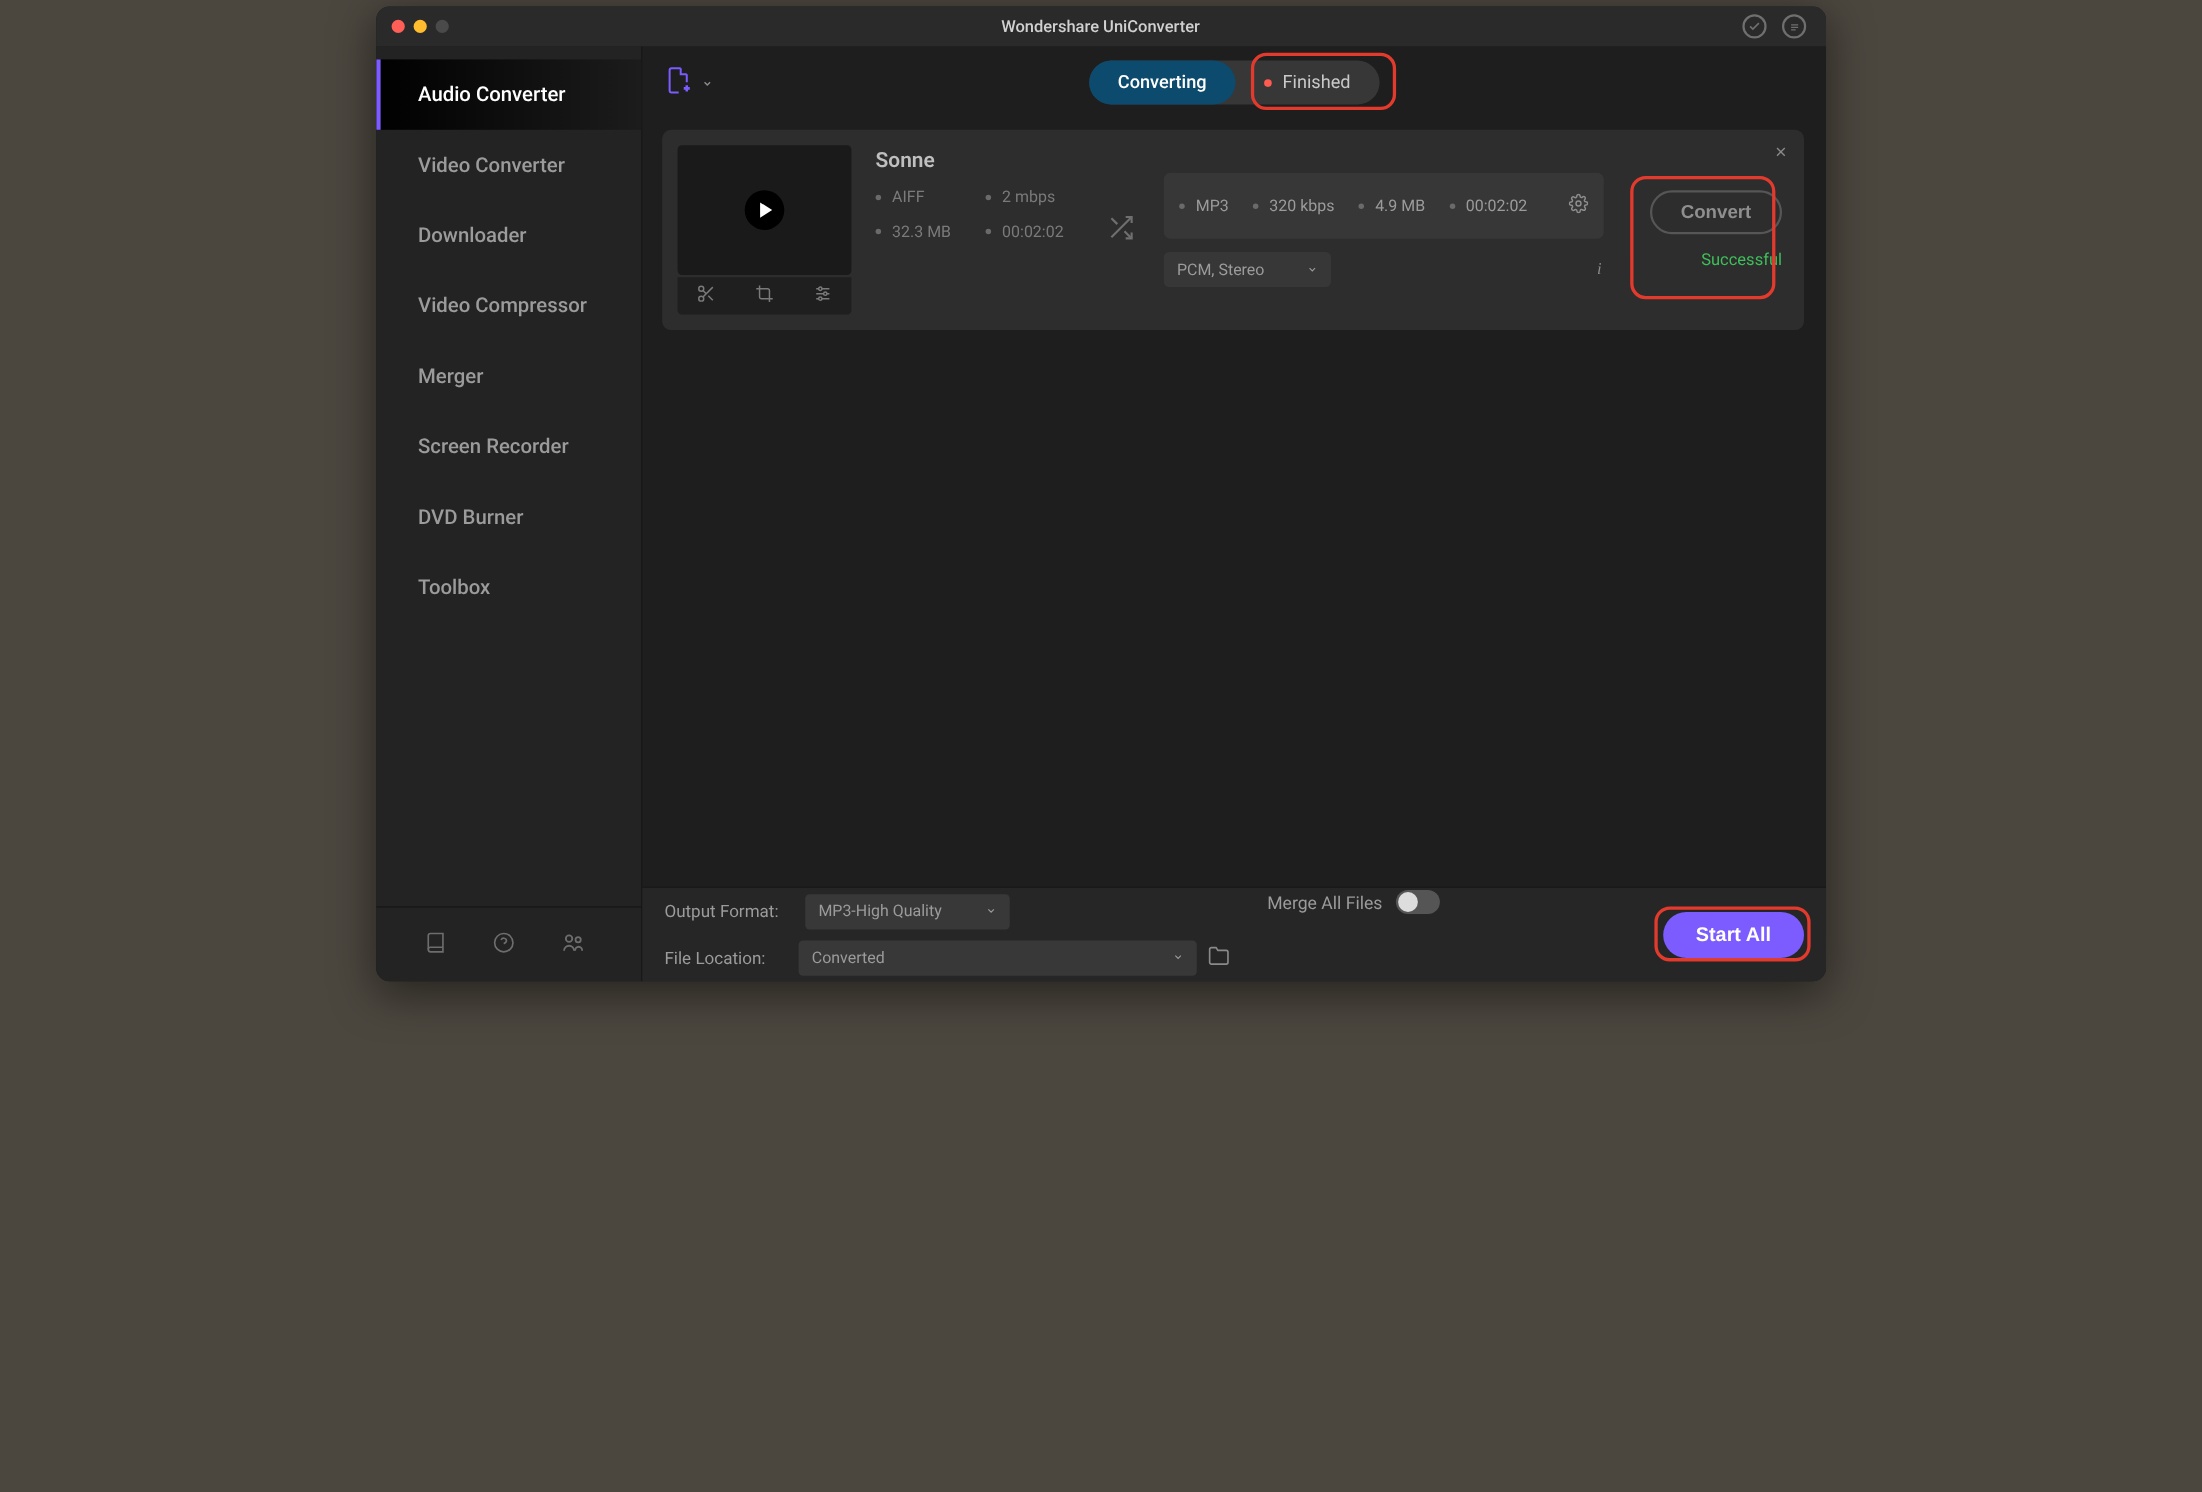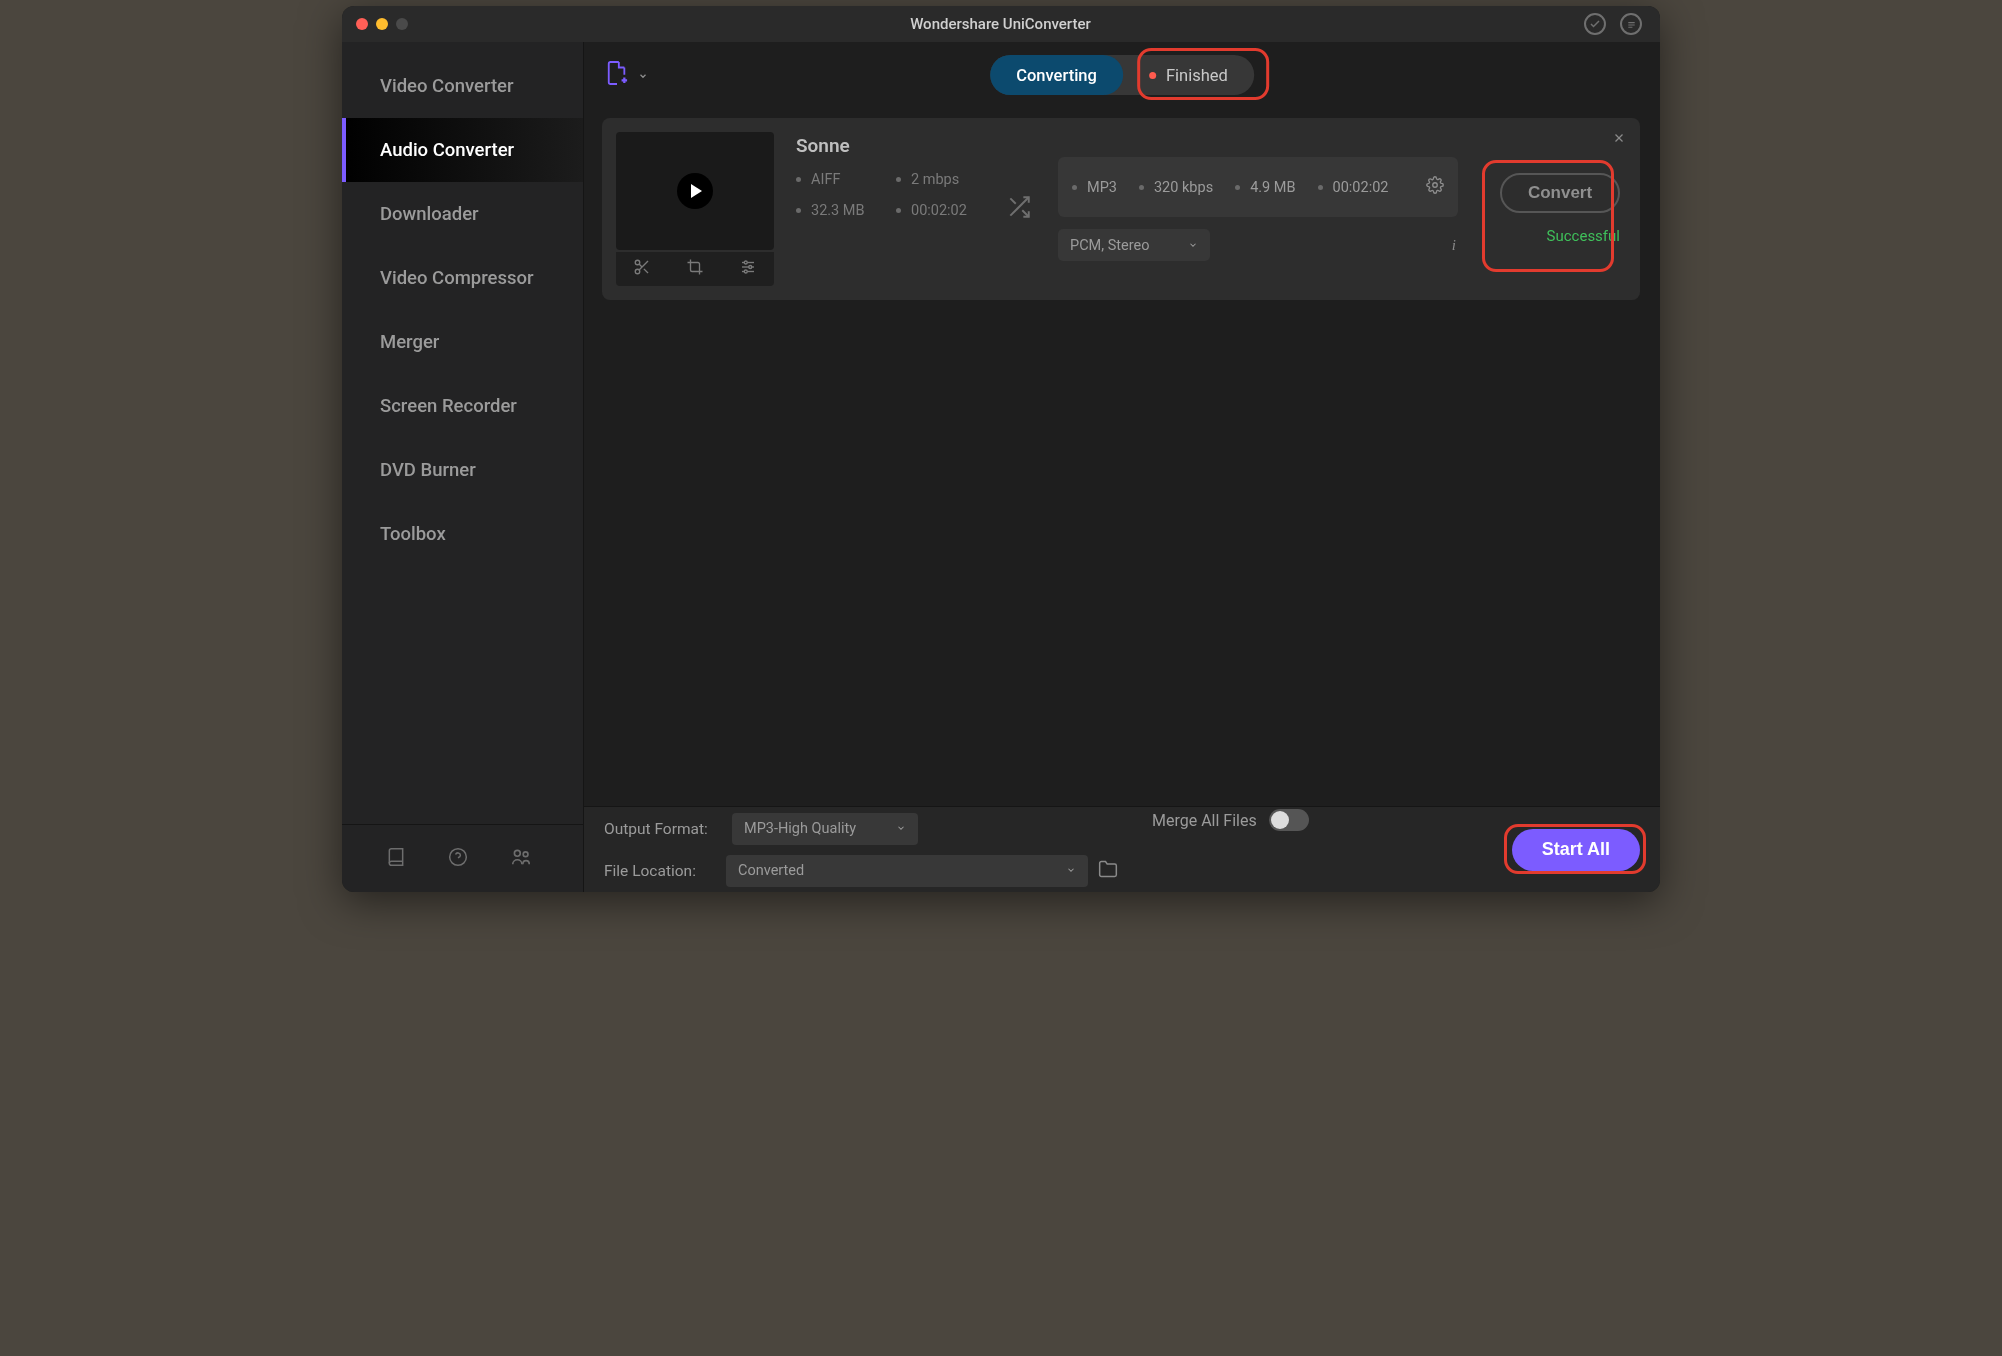--- a/index.html
+++ b/index.html
@@ -252,25 +252,25 @@
             <line x1="5" y1="18" x2="14" y2="18"></line>
           </svg>
       </div>
     </div>
   </div>
 
   <div class="main">
 
     <div class="sidebar">
       <div class="side-list">
-        <div class="side-item">
-            <span>Video Converter</span>
-          </div>
         <div class="side-item active">
             <span>Audio Converter</span>
+          </div>
+        <div class="side-item">
+            <span>Video Converter</span>
           </div>
         <div class="side-item">
             <span>Downloader</span>
           </div>
         <div class="side-item">
             <span>Video Compressor</span>
           </div>
         <div class="side-item">
             <span>Merger</span>
           </div>

